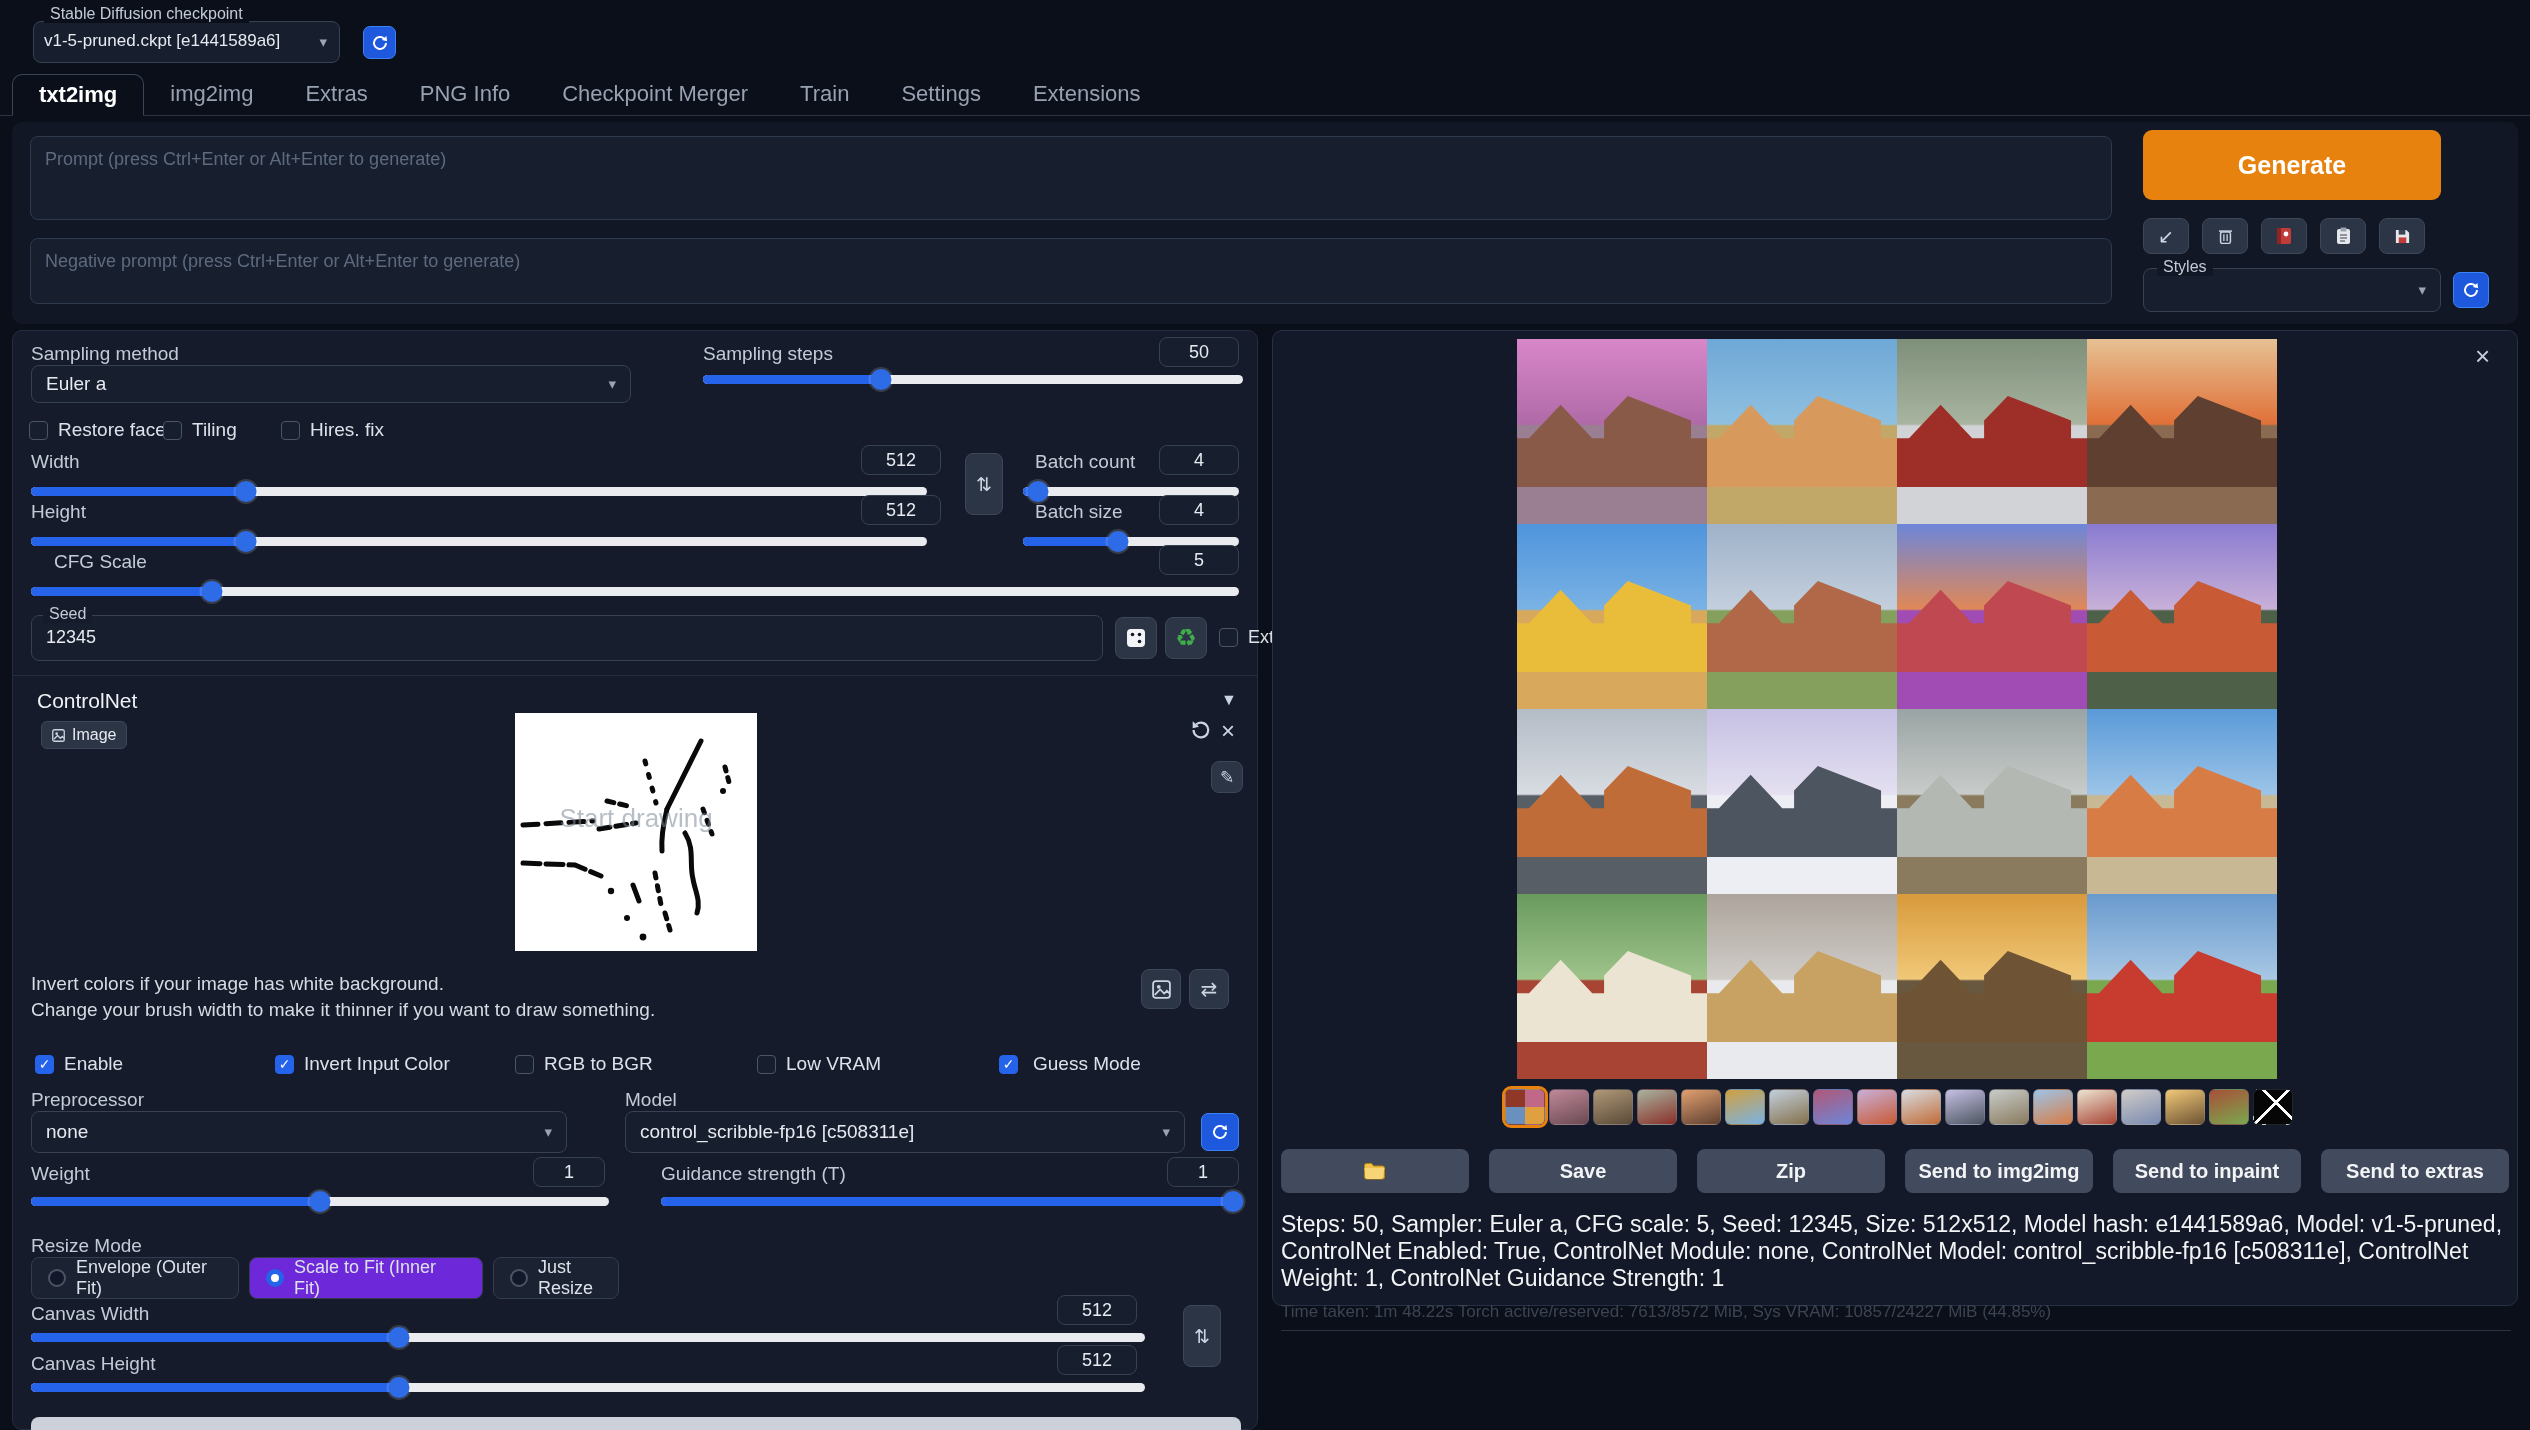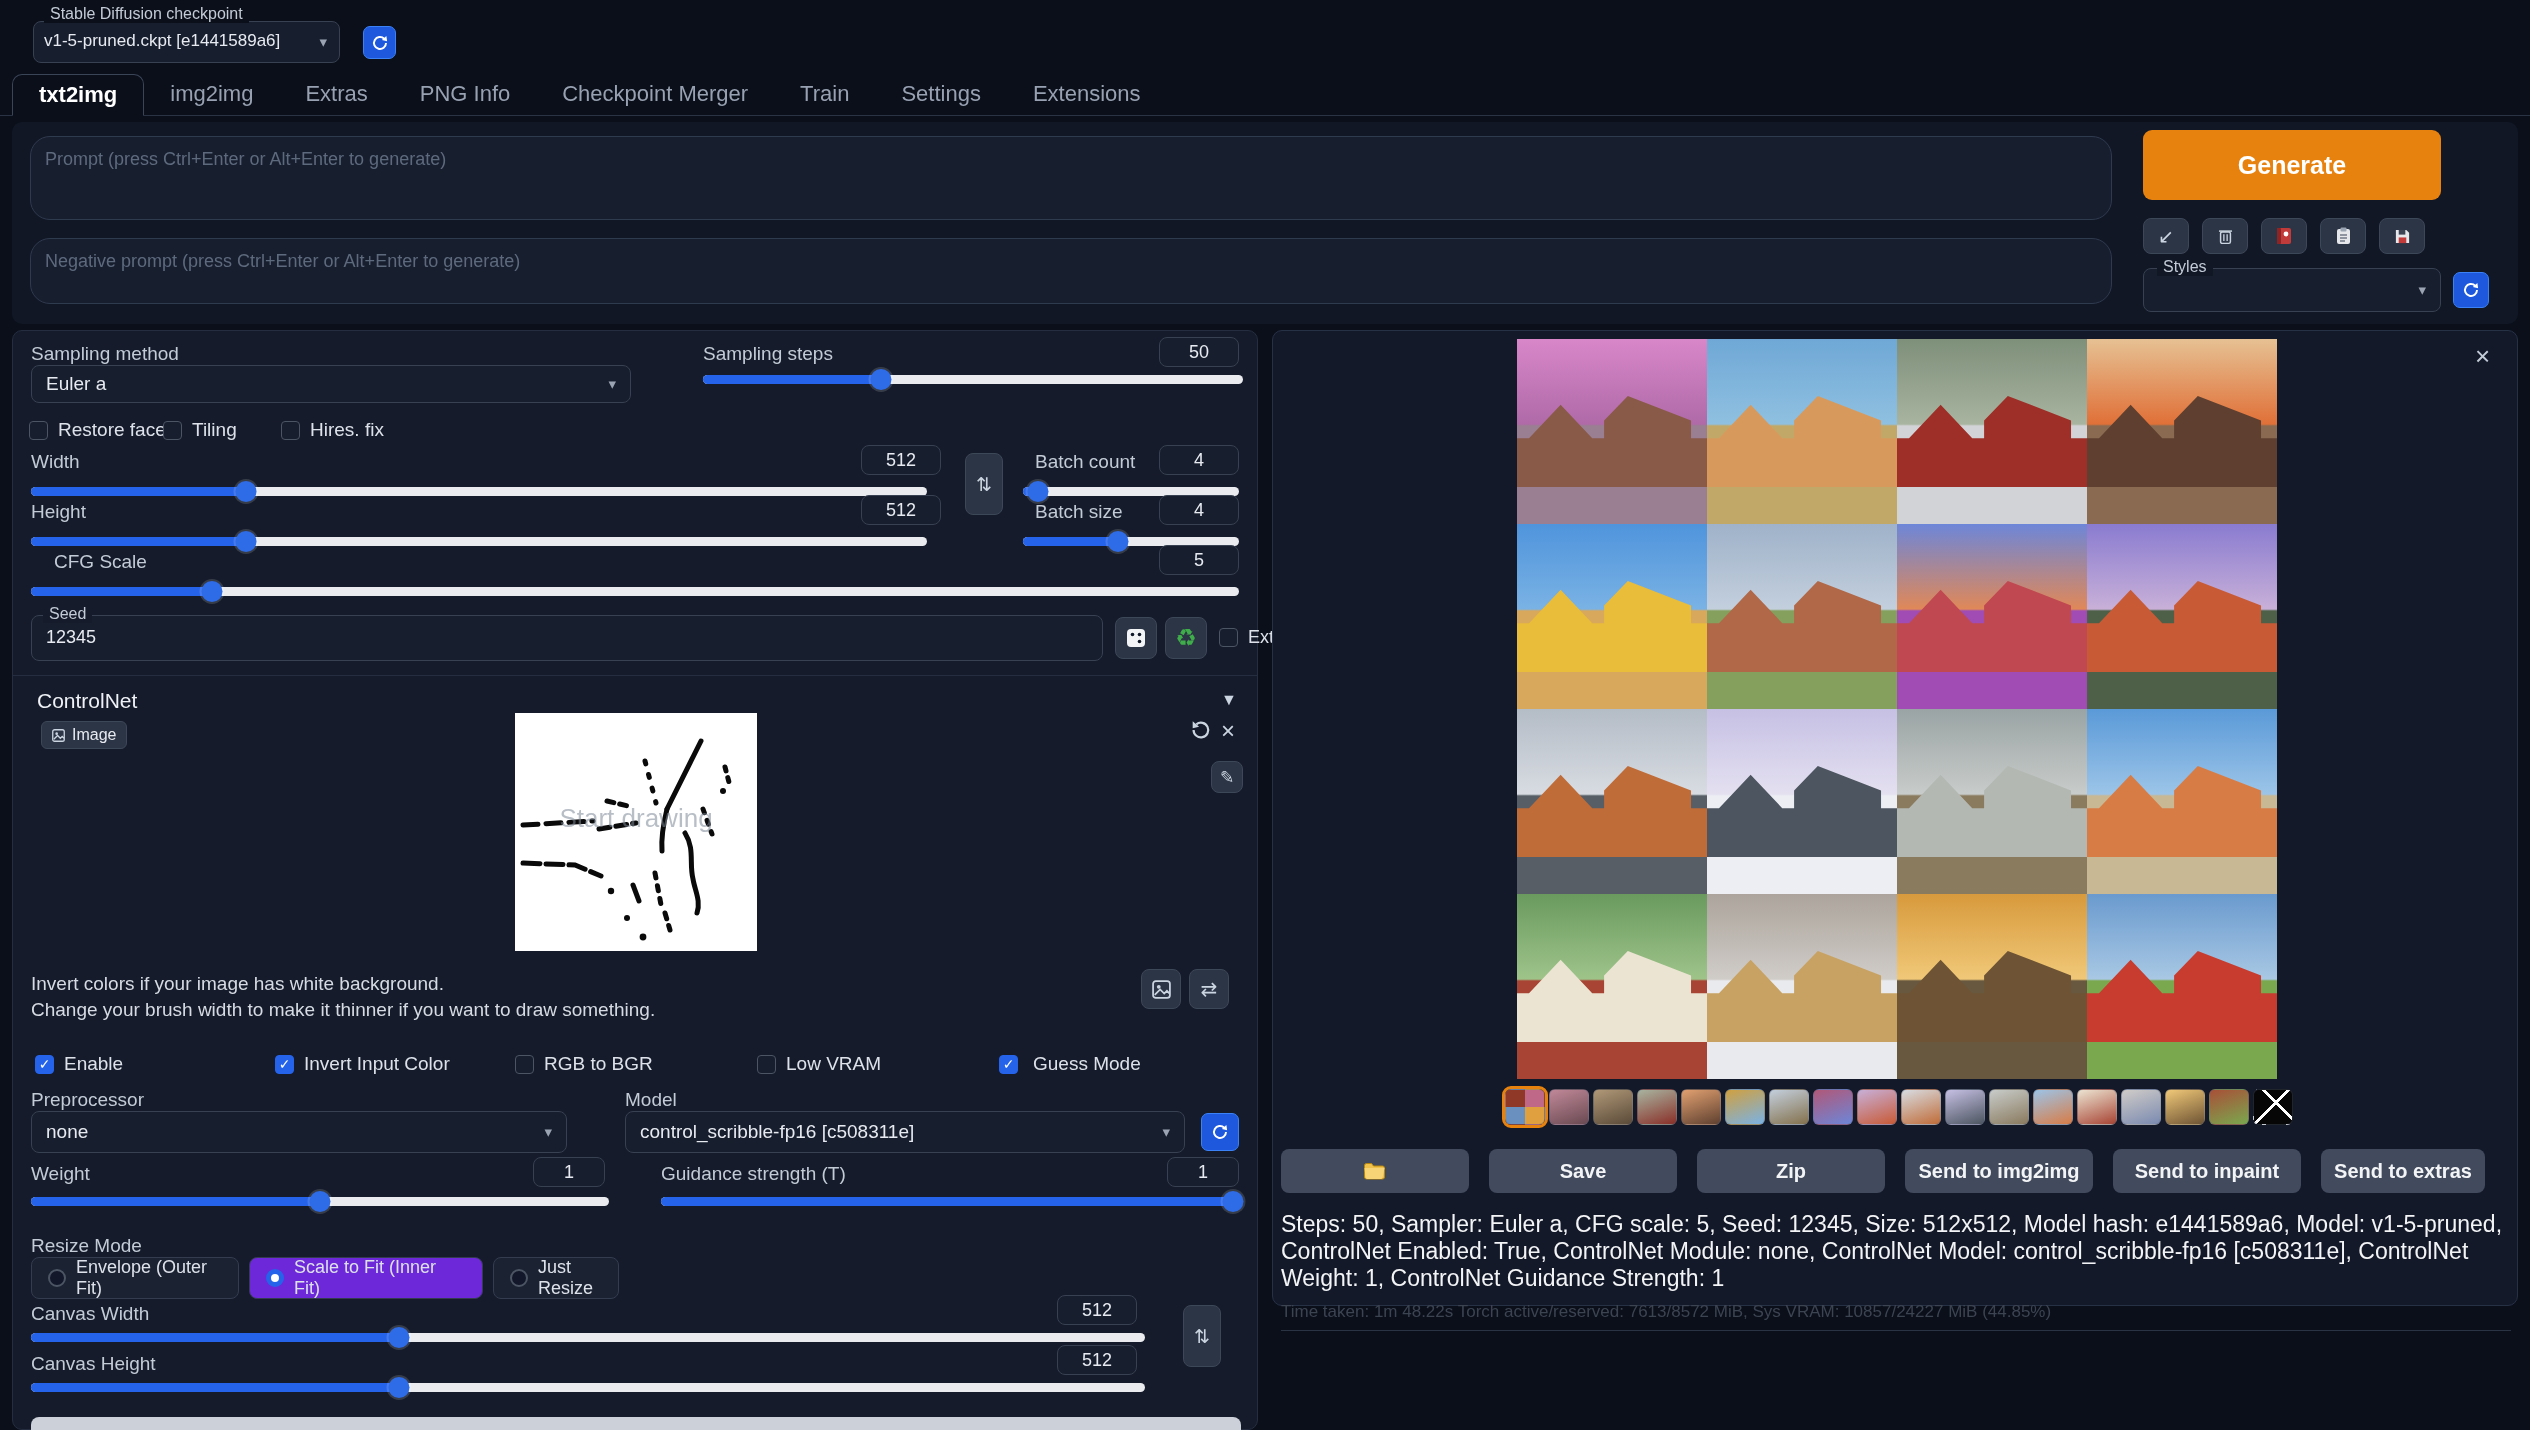--- a/index.html
+++ b/index.html
@@ -28,21 +28,21 @@
   .check.on { background:#2563eb; border-color:#2563eb; }
   .check.on::after { content:"✓"; }
   .cblabel { font-size:19px; color:#dde2ea; white-space:nowrap; }
   .iconbtn { position:absolute; display:flex; align-items:center; justify-content:center;
     background:#2c3545; border:1px solid #3c4758; border-radius:8px; color:#cbd5e1; }
   .bluebtn { position:absolute; display:flex; align-items:center; justify-content:center;
     background:#1d58dd; border:1px solid #3b82f6; border-radius:7px; }
   .graybtn { position:absolute; display:flex; align-items:center; justify-content:center;
     background:#424b5d; border-radius:8px; color:#f3f4f6; font-size:20px; font-weight:600; }
   .glyph { color:#cbd5e1; }
-  textarea.prompt { position:absolute; background:#171e2e; border:1px solid #2e3a4e; border-radius:20px;
+  textarea.prompt { position:absolute; background:#171e2e; border:1px solid #2e3a4e; border-radius:8px;
     resize:none; padding:12px 14px; font-family:"Liberation Sans",sans-serif; font-size:18px; color:#e7eaf0; outline:none; }
   textarea.prompt::placeholder { color:#5d6a7e; }
   
   .tabbar { position:absolute; left:0; top:74px; right:0; height:42px; border-bottom:1px solid #2a3344; display:flex; align-items:flex-end; padding-left:12px; }
   .tab { height:42px; display:flex; align-items:center; padding:0 26px; font-size:22px; color:#97a1b1; cursor:default; }
   .tab.active { background:#0b0f1a; border:1px solid #3a4558; border-bottom:1px solid #0b0f1a;
     border-radius:10px 10px 0 0; color:#ffffff; font-weight:700; margin-bottom:-1px; }
   
   .pill { position:absolute; display:flex; align-items:center; gap:10px; background:#1b2232;
     border:1px solid #333d4f; border-radius:8px; padding:0 16px; height:42px; font-size:18px; color:#dde2ea; }
@@ -457,21 +457,21 @@
     <div class="graybtn" style="left:8px; top:818px; width:188px; height:44px;">
       <svg width="24" height="20" viewBox="0 0 24 20">
           <path d="M1.5 4.5 a2 2 0 0 1 2-2 h5 l2 2.5 h9 a2 2 0 0 1 2 2 v9 a2 2 0 0 1-2 2 h-16 a2 2 0 0 1-2-2 z" fill="#f0c14b" stroke="#b8860b" stroke-width="1"></path>
           <path d="M1.5 7 h20 l-2 9.5 a2 2 0 0 1-2 1.5 h-13 a2 2 0 0 1-2-1.7 z" fill="#f7d576"></path>
         </svg>
     </div>
     <div class="graybtn" style="left:216px; top:818px; width:188px; height:44px;">Save</div>
     <div class="graybtn" style="left:424px; top:818px; width:188px; height:44px;">Zip</div>
     <div class="graybtn" style="left:632px; top:818px; width:188px; height:44px;">Send to img2img</div>
     <div class="graybtn" style="left:840px; top:818px; width:188px; height:44px;">Send to inpaint</div>
-    <div class="graybtn" style="left:1048px; top:818px; width:164px; height:44px;">Send to extras</div>
+    <div class="graybtn" style="left:1048px; top:818px; width:188px; height:44px;">Send to extras</div>
 
     <div class="abs" style="left:8px; top:880px; width:1230px;">
       <div style="font-size:23px; line-height:27px; color:#f3f4f6;">Steps: 50, Sampler: Euler a, CFG scale: 5, Seed: 12345, Size: 512x512, Model hash: e1441589a6, Model: v1-5-pruned, ControlNet Enabled: True, ControlNet Module: none, ControlNet Model: control_scribble-fp16 [c508311e], ControlNet Weight: 1, ControlNet Guidance Strength: 1</div>
       <div style="margin-top:10px; font-size:17px; color:#3c4452; border-bottom:1px solid #2a3344; padding-bottom:8px;">Time taken: 1m 48.22s Torch active/reserved: 7613/8572 MiB, Sys VRAM: 10857/24227 MiB (44.85%)</div>
     </div>
   </div>
 
 </div>
 
 </body></html>

